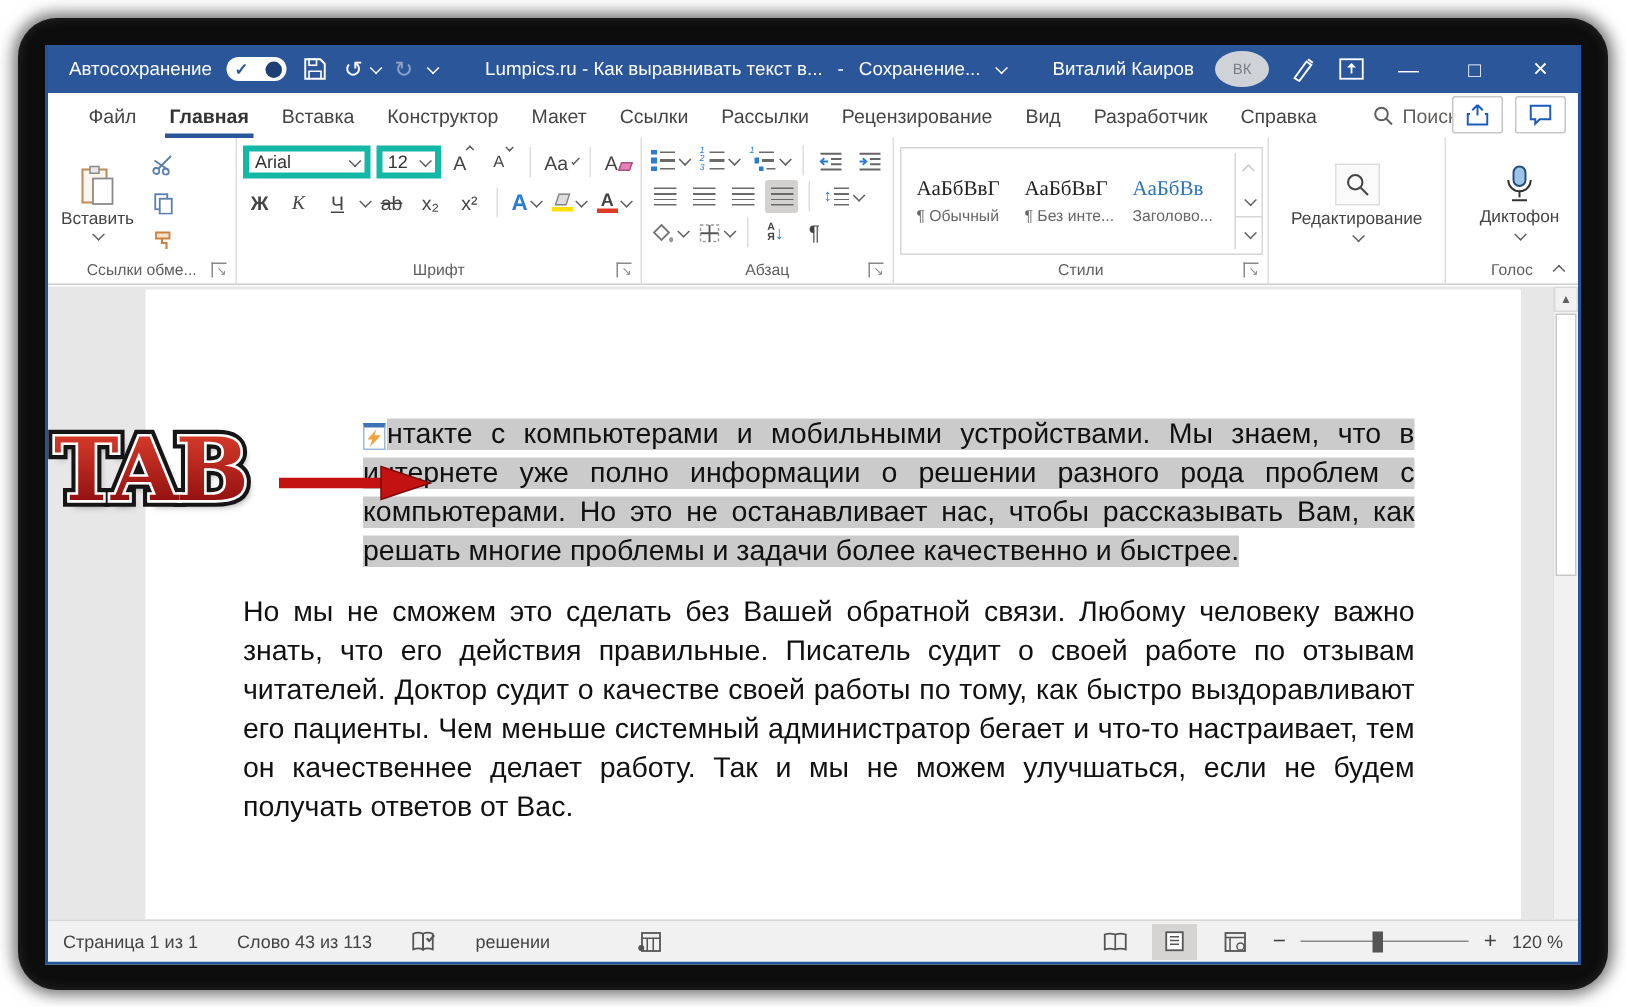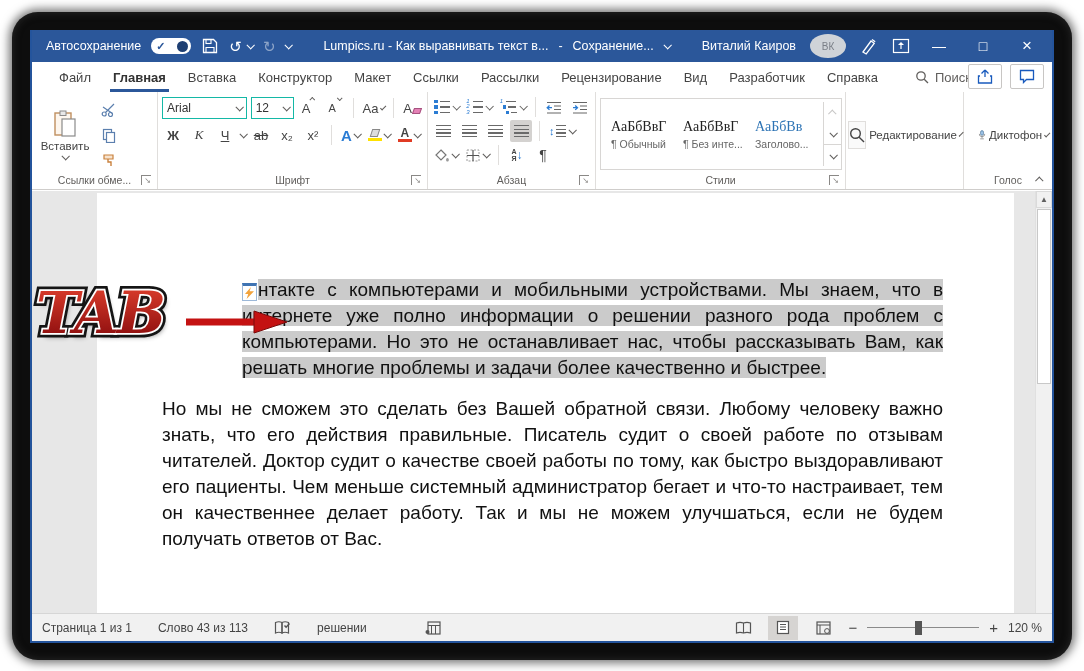--- a/index.html
+++ b/index.html
@@ -56,21 +56,21 @@
              justify-content:center; position:relative; }
   .launcher { position:absolute; right:2px; bottom:4px; width:10px; height:10px;
               border-top:1px solid #8a8886; border-left:1px solid #8a8886; font-size:8px;
               color:#8a8886; line-height:10px; text-align:right; }
   .btn { display:inline-flex; align-items:center; justify-content:center; border-radius:2px;
          color:#444; }
   .sm { height:22px; min-width:22px; padding:0 2px; font-size:13px; }
   .paste-btn { width:58px; display:flex; flex-direction:column; align-items:center; gap:2px;
                font-size:11.5px; color:#444; padding-top:4px; }
   .clip-col { display:flex; flex-direction:column; gap:3px; margin-left:4px; padding-top:4px; }
-  .combo { height:22px; border:1px solid #14b8a6; display:flex; align-items:center;
+  .combo { height:22px; border:4px solid #14b8a6; display:flex; align-items:center;
            font-size:12px; color:#333; padding:0 4px; gap:4px; background:#fff; }
   .combo .chev { margin-left:auto; }
   .fontrow { display:flex; align-items:center; gap:4px; }
   .divv { width:1px; height:20px; background:#e0dedc; margin:0 3px; }
   .bold-zh { font-weight:bold; }
   .ital-k { font-style:italic; font-family:"Liberation Serif", serif; }
   .undl { text-decoration:underline; }
   .redbar { display:block; width:14px; height:3.5px; background:#e03b24; margin-top:0.5px; }
   .yellowbar { display:block; width:14px; height:3.5px; background:#ffe100; margin-top:1px; }
   .stack { display:flex; flex-direction:column; align-items:center; line-height:1; }
@@ -83,21 +83,21 @@
   .list-ic .ln { width:10px; height:1.2px; background:#6a6a6a; }
   .active-btn { background:#d4d2d0; }
   .styles-box { border:1px solid #d8d6d4; display:flex; padding:3px 0 3px 6px; background:#fff; }
   .style-card { width:72px; display:flex; flex-direction:column; align-items:flex-start;
                 justify-content:center; gap:3px; padding:2px 4px; }
   .style-sample { font-size:14px; color:#222; font-family:Liberation Serif, serif; white-space:nowrap; }
   .style-sample.blue { color:#2e74b5; }
   .style-name { font-size:10.5px; color:#666; white-space:nowrap; }
   .style-scroll { width:18px; border-left:1px solid #d8d6d4; display:flex; flex-direction:column; }
   .style-scroll .sbtn { flex:1; display:flex; align-items:center; justify-content:center; }
-  .bigv { width:70px; display:flex; flex-direction:row; align-items:center; gap:3px;
+  .bigv { width:70px; display:flex; flex-direction:column; align-items:center; gap:3px;
           font-size:11.5px; color:#444; padding-top:4px; }
   .iconbox { width:30px; height:28px; border:1px solid #e0dedc; display:flex; align-items:center;
              justify-content:center; background:#fafafa; }
   .collapse-chev { position:absolute; right:9px; bottom:6px; }
 
   
   .docarea { position:absolute; top:161px; left:0; right:0; bottom:28px; background:#e7e7e7;
              overflow:hidden; }
   .page { position:absolute; left:65px; top:2px; width:917px; height:440px; background:#fff; }
   .page-content { padding:84px 71px 0 65px; font-size:19px; line-height:26px; color:#111;
@@ -110,21 +110,21 @@
            border:1px solid #9cb8d8; border-top:3px solid #3f74b3; vertical-align:-3px;
            align-items:center; justify-content:center; margin-right:1px; }
   .p2 { margin-top:15px; text-align:justify; }
   .vscroll { position:absolute; right:14px; top:0; width:17px; bottom:0; background:#f1f1f1;
              border-left:1px solid #e0e0e0; }
   .vs-up { height:17px; display:flex; align-items:center; justify-content:center; font-size:8px;
            color:#606060; background:#f1f1f1; border:1px solid #dadada; }
   .vs-thumb { position:absolute; top:18px; left:1px; right:1px; height:175px; background:#fff;
               border:1px solid #c8c8c8; }
   .tab-art { position:absolute; left:4px; top:88px; width:250px; height:90px; }
-  .tab-word-wrap { position:relative; width:160px; height:80px;font-style:italic; }
+  .tab-word-wrap { position:relative; width:160px; height:80px; }
   .tab-word { position:absolute; left:0; top:0; font-family:"DejaVu Serif", serif;
               font-weight:bold; font-size:58px; letter-spacing:-2px; }
   .tab-back { -webkit-text-stroke:9px #151515; color:#151515;
               text-shadow:3px 4px 5px rgba(0,0,0,.45); }
   .tab-mid { -webkit-text-stroke:3.5px #fff; color:#fff; }
   .tab-front { color:#b41313; background:linear-gradient(#d63a2a 15%, #8f0f0f 85%);
                -webkit-background-clip:text; background-clip:text;
                -webkit-text-fill-color:transparent; }
   .tab-arrow { position:absolute; left:148px; top:30px; }
 

